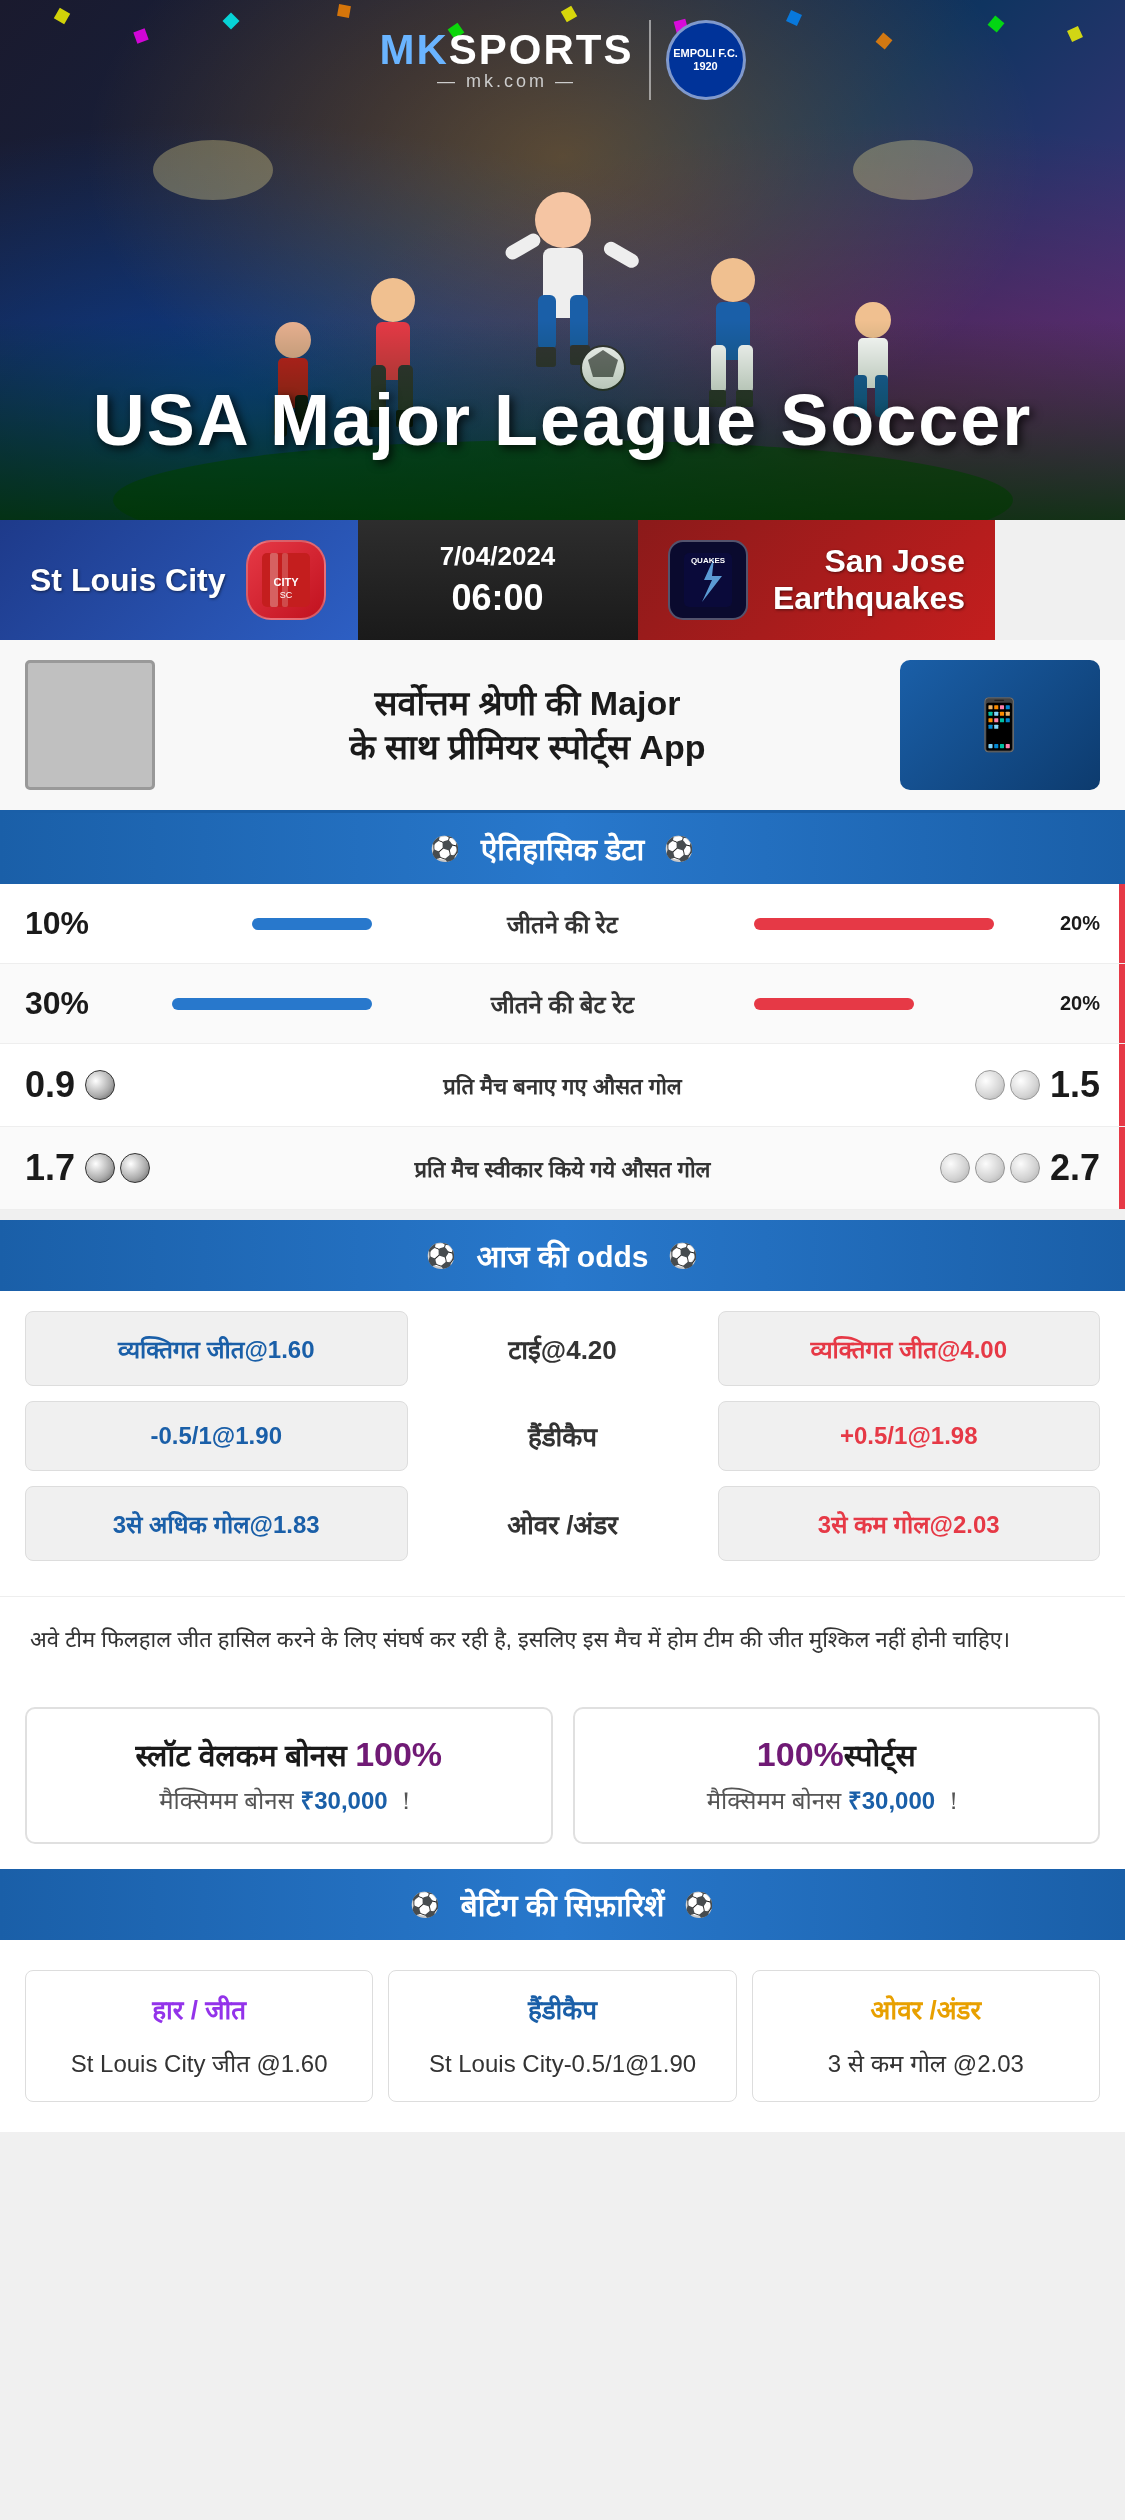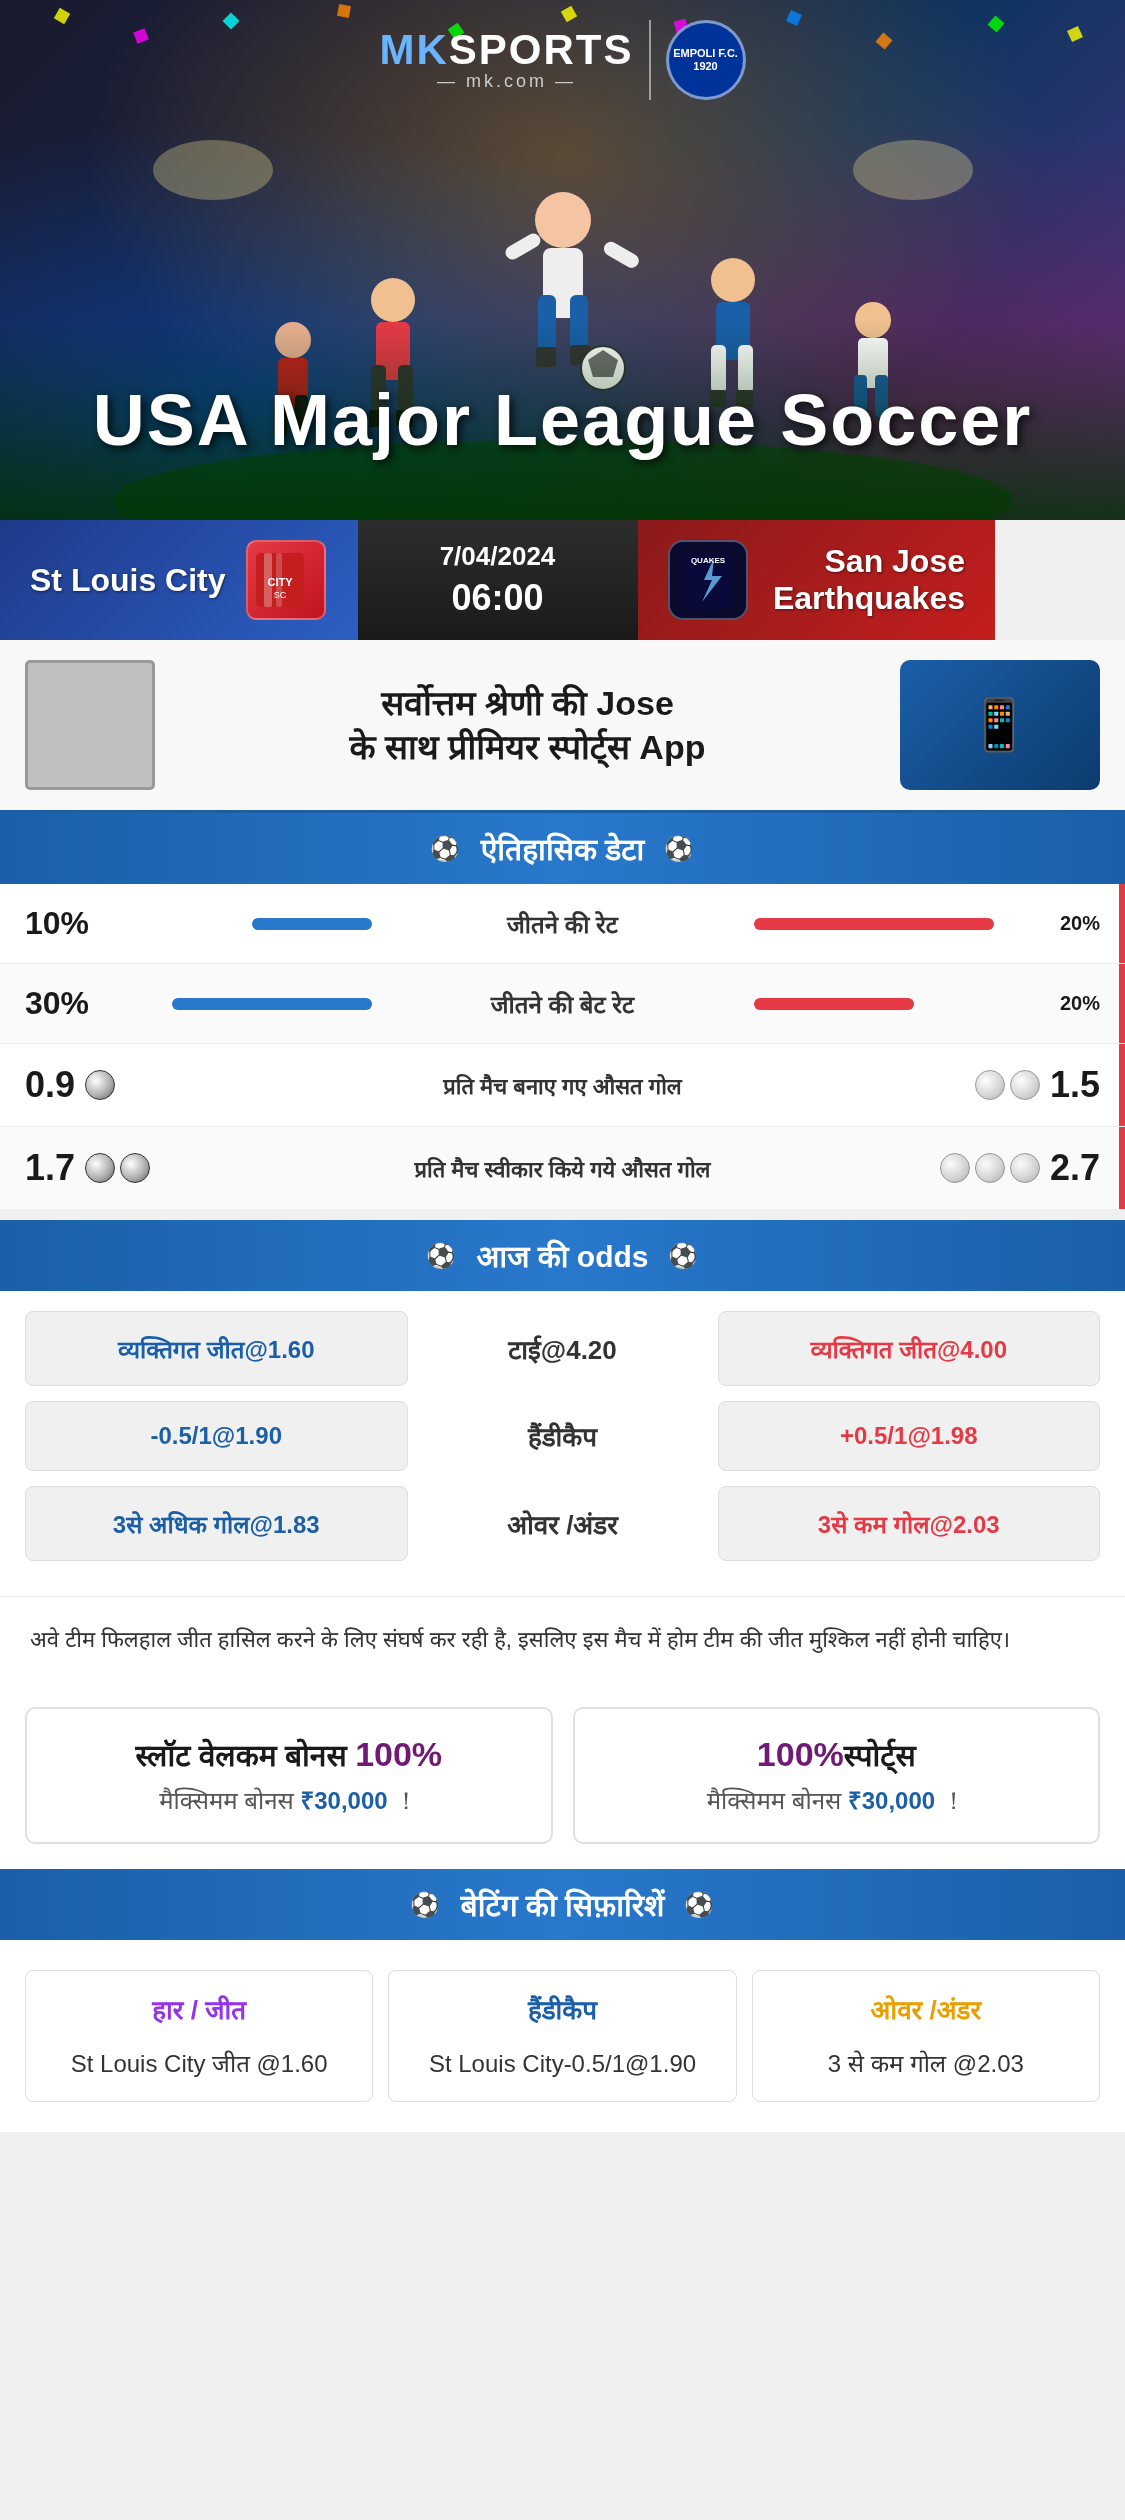--- a/index.html
+++ b/index.html
@@ -149,23 +149,24 @@
     .team-name-home {
       font-size: 32px;
       font-weight: 900;
       color: white;
       text-shadow: 1px 1px 3px rgba(0,0,0,0.5);
     }
     .team-badge-home {
       width: 80px;
       height: 80px;
       background: linear-gradient(135deg, #e63946, #c1121f);
-      border-radius: 10px;
-      display: flex;
-      align-items: center;
+      border-radius: 25px;
+      display: flex;
+      align-items: center;
+      justify-content: center;
       flex-shrink: 0;
       border: 2px solid rgba(255,255,255,0.3);
     }
 
     .match-center {
       width: 280px;
       background: linear-gradient(180deg, #2d2d2d 0%, #1a1a1a 100%);
       display: flex;
       flex-direction: column;
       align-items: center;
@@ -636,21 +637,21 @@
       </svg>
     </div>
     <div class="team-name-away">San Jose Earthquakes</div>
   </div>
 </div>
 
 <div class="promo-banner">
   <div class="promo-image-placeholder"></div>
   <div class="promo-text-area">
     <div class="promo-main-text">
-      <span>सर्वोत्तम श्रेणी की Jose</span>
+      <span>सर्वोत्तम श्रेणी की Major</span>
     </div>
     <div class="promo-main-text">
       <span>के साथ प्रीमियर स्पोर्ट्स App</span>
     </div>
   </div>
   <div class="promo-phones">
     <div class="phones-icon">📱</div>
   </div>
 </div>
 

